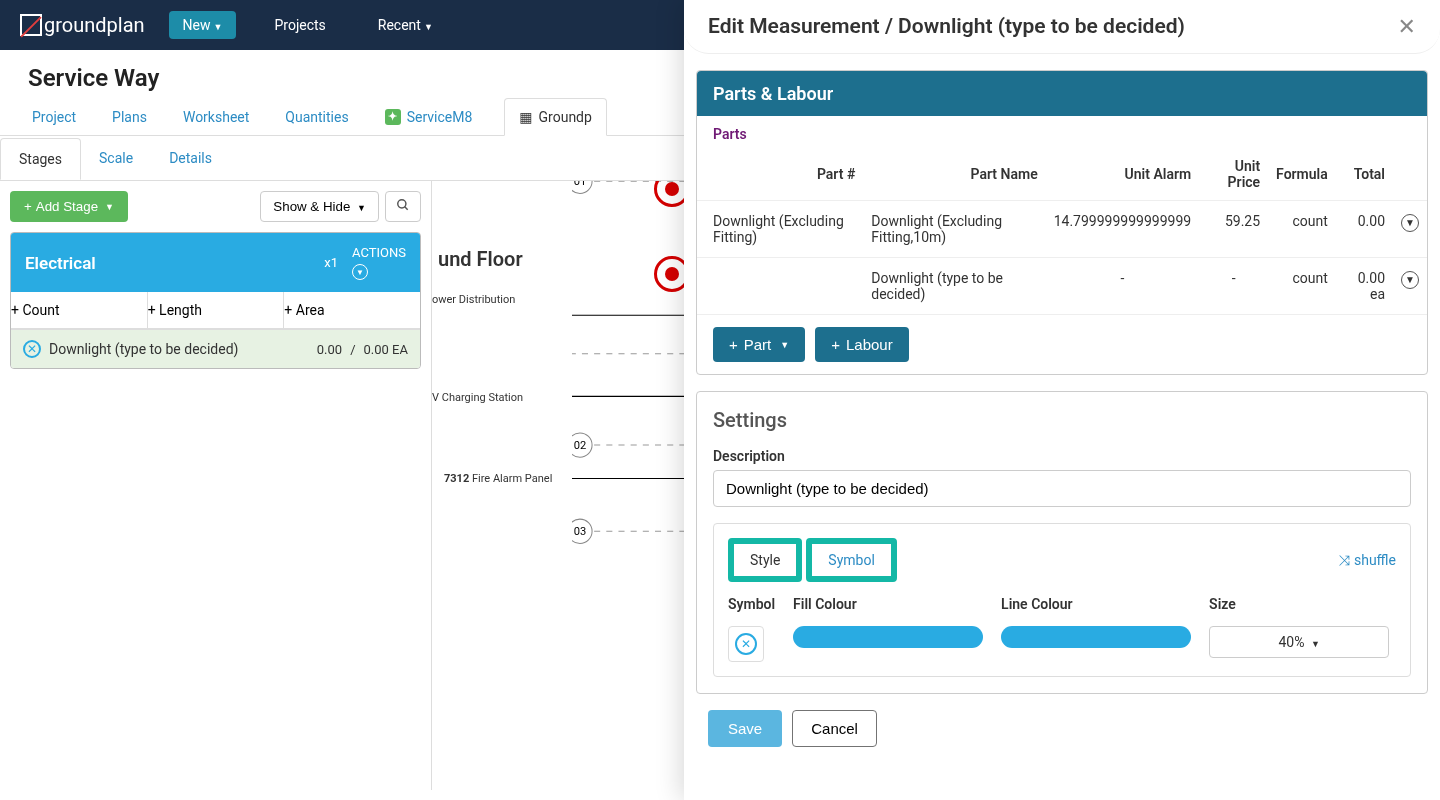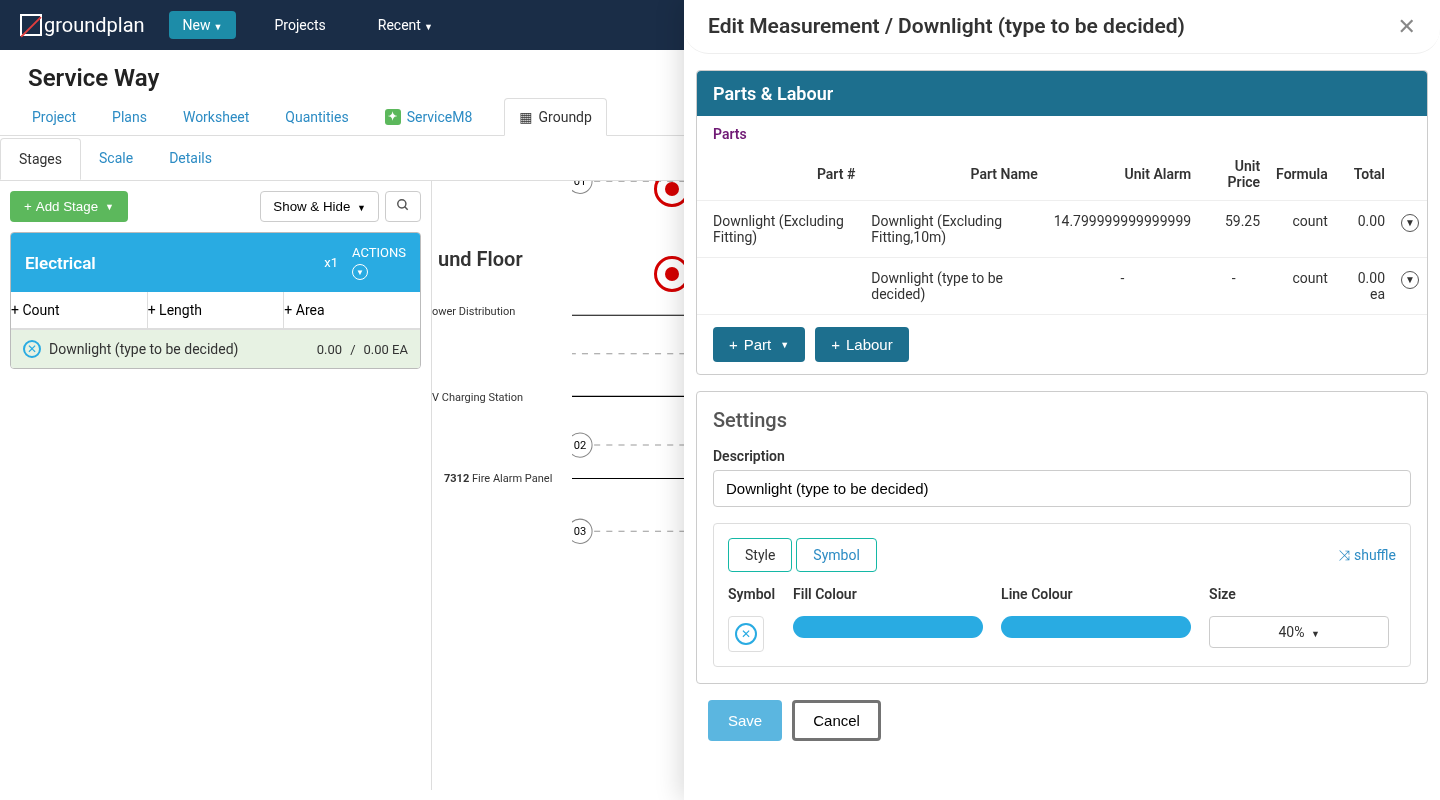--- a/index.html
+++ b/index.html
@@ -94,33 +94,33 @@
 
 
 .section-settings .title { padding: 16px 16px; font-size: 20px; font-weight: 500; color: #555; }
 .settings-body { padding: 0 16px 16px; }
 .form-label { font-weight: 600; margin-bottom: 6px; display: block; }
 .text-input { width: 100%; padding: 9px 12px; border: 1px solid #ccc; border-radius: 4px; font-size: 15px; }
 
 .style-box { border: 1px solid #ddd; border-radius: 4px; margin-top: 16px; padding: 14px; }
 .style-tabs { display: flex; justify-content: space-between; align-items: center; margin-bottom: 14px; }
 .style-tab-group { display: flex; gap: 4px; }
-.style-tab { padding: 8px 16px; border: 1px solid #14b8a6; border-radius: 4px; cursor: pointer; color: #2d8cc4; }
+.style-tab { padding: 8px 16px; border: 6px solid #14b8a6; border-radius: 4px; cursor: pointer; color: #2d8cc4; }
 .style-tab.active { color: #333; background: #fff; }
 .shuffle { color: #2d8cc4; cursor: pointer; display: inline-flex; align-items: center; gap: 4px; }
 .style-row { display: flex; gap: 18px; }
 .style-col { display: flex; flex-direction: column; gap: 8px; }
 .swatch { width: 190px; height: 22px; background: #29abe2; border-radius: 12px; cursor: pointer; }
 .symbol-preview { width: 36px; height: 36px; border: 1px solid #ddd; border-radius: 4px; display: flex; align-items: center; justify-content: center; cursor: pointer; }
 .symbol-preview .downlight-icon { width: 22px; height: 22px; }
 .size-select { width: 180px; padding: 7px 12px; border: 1px solid #ccc; border-radius: 4px; text-align: center; cursor: pointer; }
 
 .panel-footer { padding: 0 12px 18px; display: flex; gap: 10px; }
 .btn-save { background: #5bb6e0; color: #fff; border: none; padding: 9px 20px; border-radius: 4px; cursor: pointer; font-size: 15px; }
-.btn-cancel { background: #fff; border: 3px solid #737373; padding: 9px 18px; border-radius: 4px; cursor: pointer; font-size: 15px; }
+.btn-cancel { background: #fff; border: 1px solid #737373; padding: 9px 18px; border-radius: 4px; cursor: pointer; font-size: 15px; }
 </style>
 </head>
 <body>
 
 <div class="navbar">
   <div class="logo">
     <span class="logo-icon"></span>
     <span>groundplan</span>
   </div>
   <div class="nav-btn nav-new">
@@ -220,21 +220,21 @@
           <span>0.00</span>
           <span>/</span>
           <span>0.00 EA</span>
         </div>
       </div>
     </div>
   </div>
 
   <div class="canvas">
     <div class="plan-title">und Floor</div>
-    <div style="position:absolute;left:0;top:124px;font-size:11px;">ower Distribution</div>
+    <div style="position:absolute;left:0;top:112px;font-size:11px;">ower Distribution</div>
     <div style="position:absolute;left:0;top:210px;font-size:11px;">V Charging Station</div>
     <div style="position:absolute;left:12px;top:291px;font-size:11px;">
       <b>7312</b> <span>Fire Alarm Panel</span>
     </div>
 
     <div class="plan-bg">
       <svg viewBox="0 0 600 620">
         <defs>
           <marker id="arrowR" markerWidth="10" markerHeight="8" refX="9" refY="4" orient="auto">
               <path d="M0,0 L10,4 L0,8 Z" fill="#000"></path>

